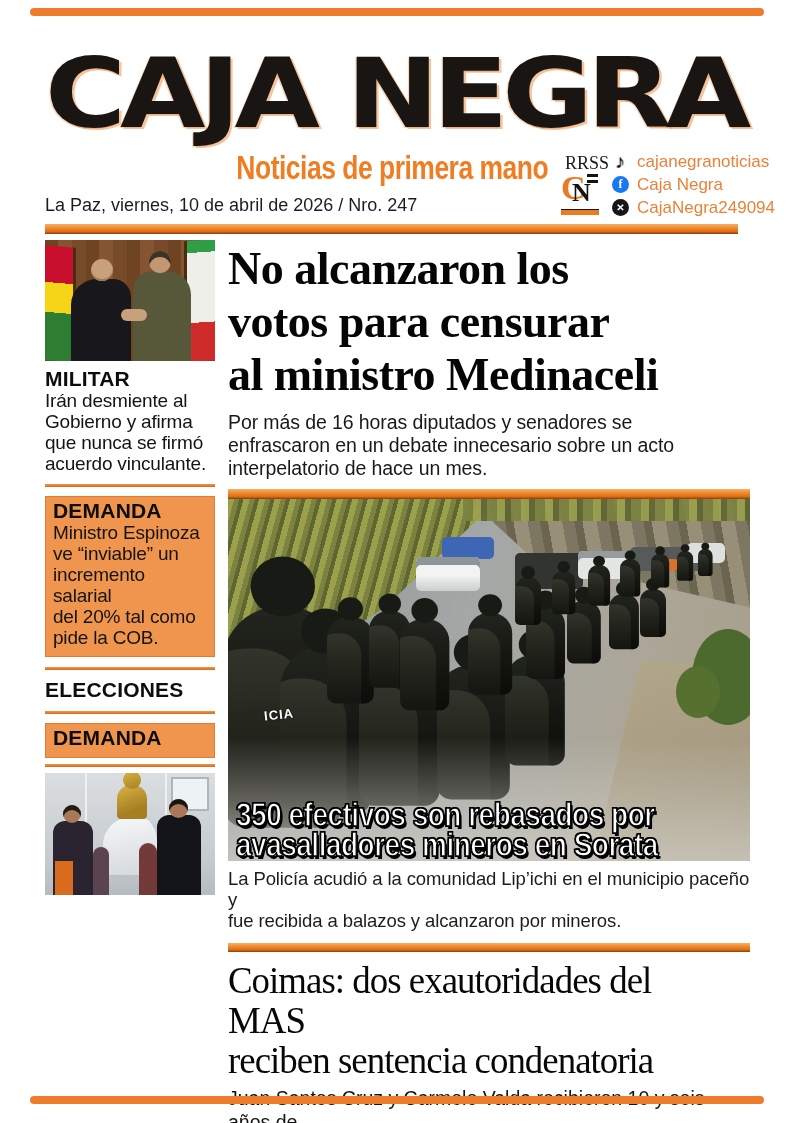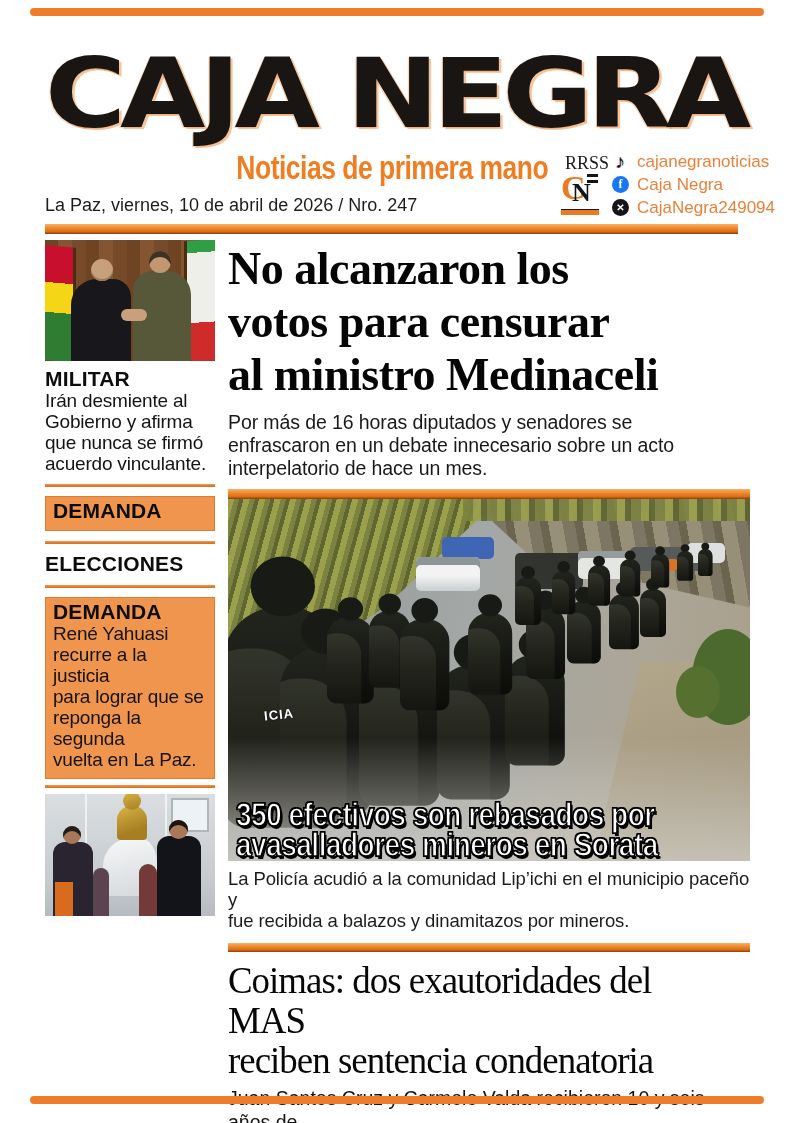--- a/index.html
+++ b/index.html
@@ -170,35 +170,35 @@
       <div class="kicker">MILITAR</div>
       <div class="brief-text pre">Irán desmiente al
 Gobierno y afirma
 que nunca se firmó
 acuerdo vinculante.</div>
     </div>
     <div class="sb-divider"></div>
 
     <div class="obox">
       <div class="kicker">DEMANDA</div>
+      <div class="brief-text pre">Ministro Espinoza
+ve “inviable” un
+incremento salarial
+del 20% tal como
+pide la COB.</div>
     </div>
     <div class="sb-divider"></div>
 
     <div class="brief" style="margin-top:0;">
       <div class="kicker">ELECCIONES</div>
     </div>
     <div class="sb-divider"></div>
 
     <div class="obox">
       <div class="kicker">DEMANDA</div>
-      <div class="brief-text pre">René Yahuasi
-recurre a la justicia
-para lograr que se
-reponga la segunda
-vuelta en La Paz.</div>
     </div>
     <div class="sb-divider" style="margin:6px 0 0 0;"></div>
 
     <div class="photo" id="photo-bust">
       <div class="wall-line" style="left:40px;"></div>
       <div class="wall-line" style="left:120px;"></div>
       <div class="window"></div>
       <div class="cloth"></div>
       <div class="bust"></div>
       <div class="crowd" style="left:48px;width:16px;height:48px;background:#5B4450;"></div>
@@ -315,21 +315,21 @@
             <div class="body"></div>
           </div>
         </div>
       <div class="jacket-text" style="left:36px;top:208px;">ICIA</div>
       <div class="haze"></div>
       <div class="photo-title" style="top:300px;">350 efectivos son rebasados por</div>
       <div class="photo-title" style="top:330px;">avasalladores mineros en Sorata</div>
     </div>
 
     <div class="caption pre">La Policía acudió a la comunidad Lip’ichi en el municipio paceño y
-fue recibida a balazos y dinamitazos por mineros.</div>
+fue recibida a balazos y alcanzaron por mineros.</div>
     <div class="rule main-rule" style="margin-top:12px;height:9px;"></div>
     <h2 class="h2 pre">Coimas: dos exautoridades del MAS
 reciben sentencia condenatoria</h2>
     <div class="deck2 pre">Juan Santos Cruz y Carmelo Valda recibieron 10 y seis años de
 cárcel. El caso se inició en 2023.</div>
   </div>
 </div>
 
 <div class="edge-bar" id="bottom-bar"></div>
 

